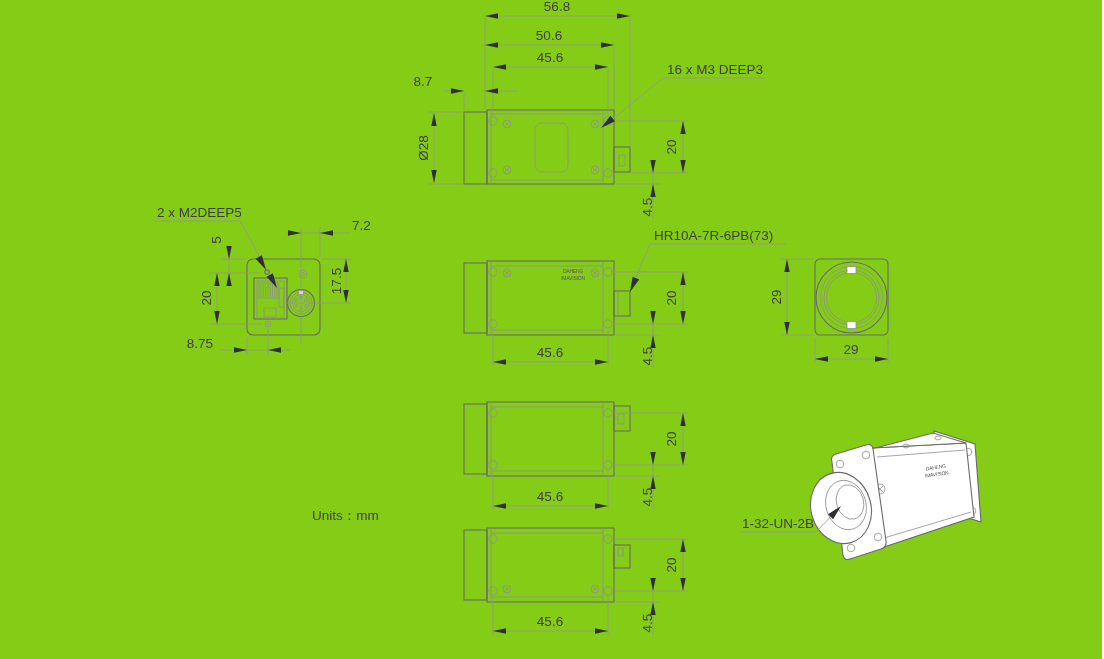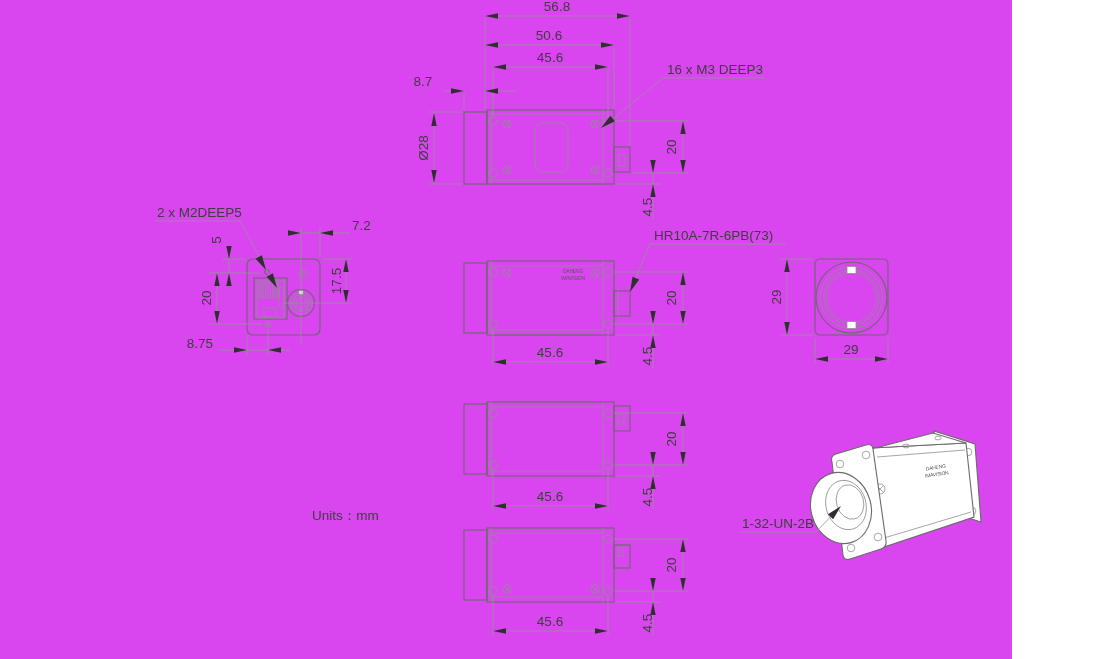--- a/index.html
+++ b/index.html
@@ -1,16 +1,16 @@
 <!DOCTYPE html>
 <html><head>
 <meta charset="utf-8">
 <style>
   html,body{margin:0;padding:0;background:#ffffff;}
-  .stage{width:1012px;height:659px;position:relative;background:#d946ef;overflow:hidden;}
+  .stage{width:1102px;height:659px;position:relative;background:#84cc16;overflow:hidden;}
   svg{display:block;}
   .ol{fill:none;stroke:#6a6a6a;stroke-width:1.1;}
   .olf{fill:#ffffff;stroke:#6a6a6a;stroke-width:1.1;}
   .tl{fill:none;stroke:#8f8f8f;stroke-width:0.8;}
   .tlf{fill:#ffffff;stroke:#8f8f8f;stroke-width:0.8;}
   .dl{fill:none;stroke:#949494;stroke-width:0.8;}
   .ar{fill:#2f2f2f;stroke:none;}
   text{font-family:"Liberation Sans","DejaVu Sans",sans-serif;fill:#3e3e3e;font-size:13.5px;}
   .sm{font-size:5px;fill:#5a5a5a;letter-spacing:-0.2px;}
 </style>

